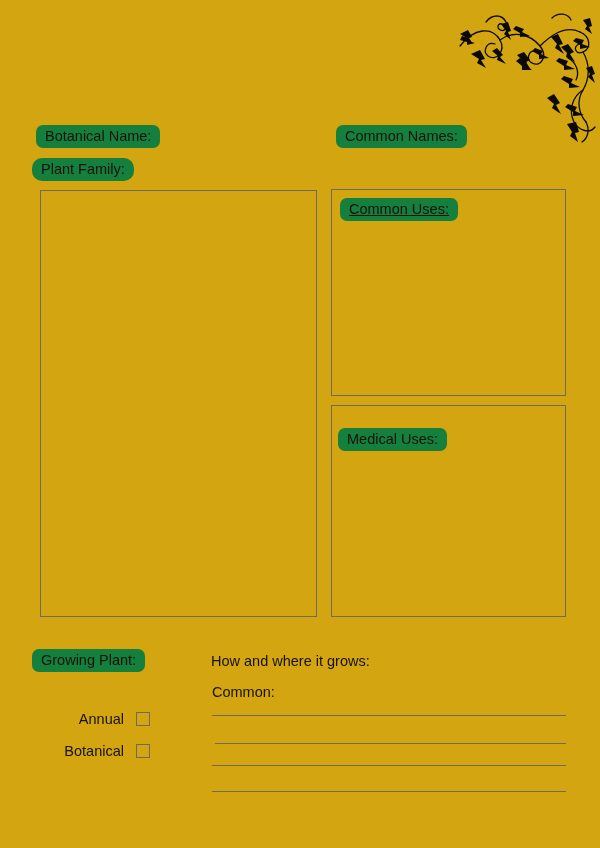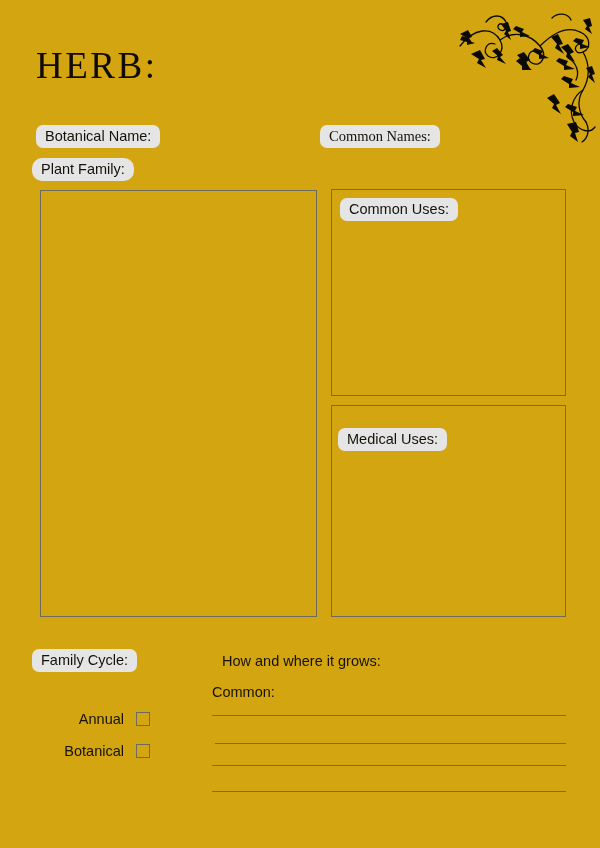--- a/index.html
+++ b/index.html
@@ -40,35 +40,35 @@
     right: 0px;
     top: 0px;
     width: 160px;
     height: 145px;
     pointer-events: none;
   }
 
   
   .pill {
     position: absolute;
-    background: #e5e5e5;
+    background: #15803d;
     color: #16120a;
     border-radius: 7px;
     font-size: 14.5px;
     line-height: 23px;
     height: 23px;
     padding: 0 9px;
     white-space: nowrap;
     box-sizing: content-box;
   }
 
   .pill-botanical { left: 36px; top: 125px; }
   .pill-family    { left: 32px; top: 158px; border-radius: 10px; }
-  .pill-common-names { left: 320px; top: 125px; font-family: Liberation Serif, serif; }
-  .pill-common-uses  { left: 340px; top: 198px; }
+  .pill-common-names { left: 336px; top: 125px; }
+  .pill-common-uses  { left: 340px; top: 198px; text-decoration: underline; }
   .pill-medical-uses { left: 338px; top: 417px; margin-top: 11px; }
   .pill-growing      { left: 32px; top: 649px; }
 
   
   .box {
     position: absolute;
     border: 1.4px solid #6e6b5d;
     box-sizing: border-box;
   }
   .box-left       { left: 40px;  top: 190px; width: 277px; height: 427px; }
@@ -99,21 +99,21 @@
     width: 14px;
     height: 14px;
     border: 1.4px solid #6e6b5d;
     box-sizing: border-box;
     flex: 0 0 auto;
   }
 
   
   .grows-label {
     position: absolute;
-    left: 222px;
+    left: 211px;
     top: 653px;
     font-size: 14.5px;
     color: #16120a;
     white-space: nowrap;
   }
   .notes-label {
     position: absolute;
     left: 212px;
     top: 684px;
     font-size: 14.5px;
@@ -128,21 +128,20 @@
   .rule-1 { left: 212px; top: 715px; width: 354px; }
   .rule-2 { left: 215px; top: 743px; width: 351px; }
   .rule-3 { left: 212px; top: 765px; width: 354px; }
   .rule-4 { left: 212px; top: 791px; width: 354px; }
 </style>
 </head>
 <body>
 
 <div class="page">
 
-  <div class="title">HERB:</div>
 
   <svg class="ornament" viewBox="0 0 160 145" fill="none" xmlns="http://www.w3.org/2000/svg">
     <g stroke="#0b0a06" stroke-width="1.3" fill="none" stroke-linecap="round">
 
       <path d="M20 46 C34 28, 52 26, 60 40 C66 51, 56 62, 48 56 C42 51, 47 41, 55 44"></path>
       <path d="M60 40 C74 30, 90 34, 100 46 C108 56, 101 68, 92 63 C86 60, 88 50, 96 51"></path>
       <path d="M100 46 C112 34, 126 25, 140 32"></path>
       <path d="M140 32 C150 36, 152 48, 143 52 C136 55, 132 47, 139 44"></path>
 
       <path d="M143 52 C150 64, 150 78, 143 90 C136 101, 139 114, 146 122"></path>
@@ -186,21 +185,21 @@
   <div class="box box-left"></div>
 
   <div class="box box-common"></div>
 
   <div class="pill pill-common-uses">Common Uses:</div>
 
   <div class="box box-medical"></div>
 
   <div class="pill pill-medical-uses">Medical Uses:</div>
 
-  <div class="pill pill-growing">Family Cycle:</div>
+  <div class="pill pill-growing">Growing Plant:</div>
 
   <div class="cycle-list">
     <div class="cycle-row">
       <span class="cycle-label">Annual</span>
       <span class="checkbox"></span>
     </div>
     <div class="cycle-row">
       <span class="cycle-label">Botanical</span>
       <span class="checkbox"></span>
     </div>

